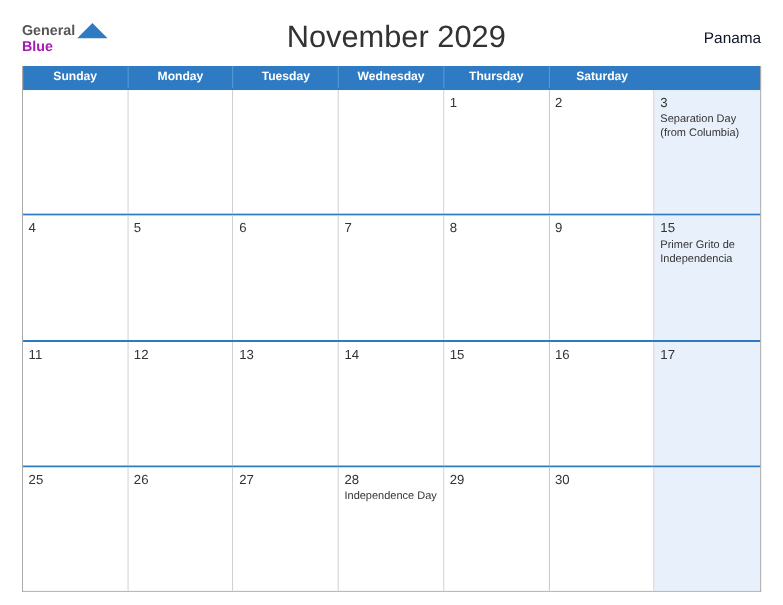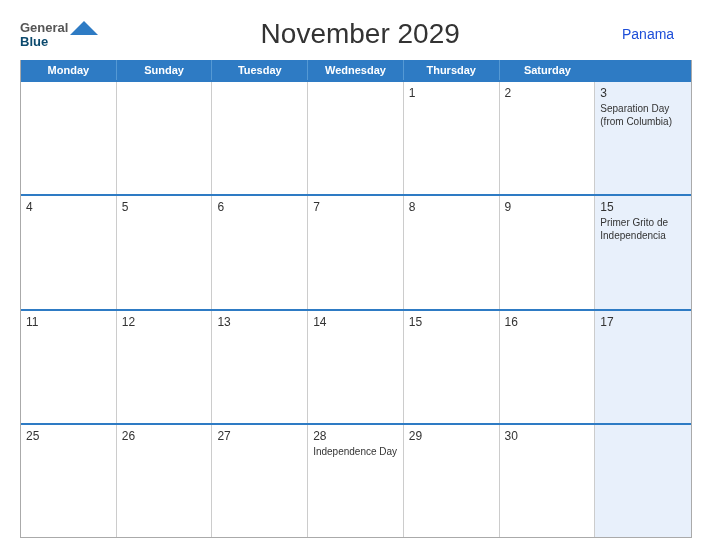--- a/index.html
+++ b/index.html
@@ -33,21 +33,21 @@
     }
     .logo-general {
       font-size: 13px;
       font-weight: bold;
       color: #555;
       letter-spacing: 0;
     }
     .logo-blue {
       font-size: 13px;
       font-weight: bold;
-      color: #0c4a6e;
+      color: #a21caf;
       letter-spacing: 0;
     }
     .logo-icon {
       width: 28px;
       height: 14px;
       margin-top: 1px;
     }
     .logo-row {
       display: flex;
       align-items: center;
@@ -55,22 +55,22 @@
     }
     .title {
       font-size: 28px;
       color: #333;
       font-weight: normal;
       text-align: center;
       flex: 1;
     }
     .country {
       font-size: 14px;
-      color: #1d4ed8;
-      text-align: left;
+      color: #0f172a;
+      text-align: right;
       min-width: 70px;
     }
     .calendar {
       flex: 1;
       display: flex;
       flex-direction: column;
       border-left: 1px solid #aaa;
       border-right: 1px solid #aaa;
       border-bottom: 1px solid #aaa;
     }
@@ -137,22 +137,22 @@
           <polygon points="14,0 28,14 0,14" fill="#2e7bc4"></polygon>
         </svg>
       </div>
       <span class="logo-blue">Blue</span>
     </div>
     <div class="title">November 2029</div>
     <div class="country">Panama</div>
   </div>
   <div class="calendar">
     <div class="cal-header">
+      <div class="cal-header-cell">Sunday</div>
       <div class="cal-header-cell">Monday</div>
-      <div class="cal-header-cell">Sunday</div>
       <div class="cal-header-cell">Tuesday</div>
       <div class="cal-header-cell">Wednesday</div>
       <div class="cal-header-cell">Thursday</div>
       <div class="cal-header-cell">Saturday</div>
     </div>
     <div class="cal-body">
 
       <div class="cal-row">
         <div class="cal-cell empty"></div>
         <div class="cal-cell empty"></div>

